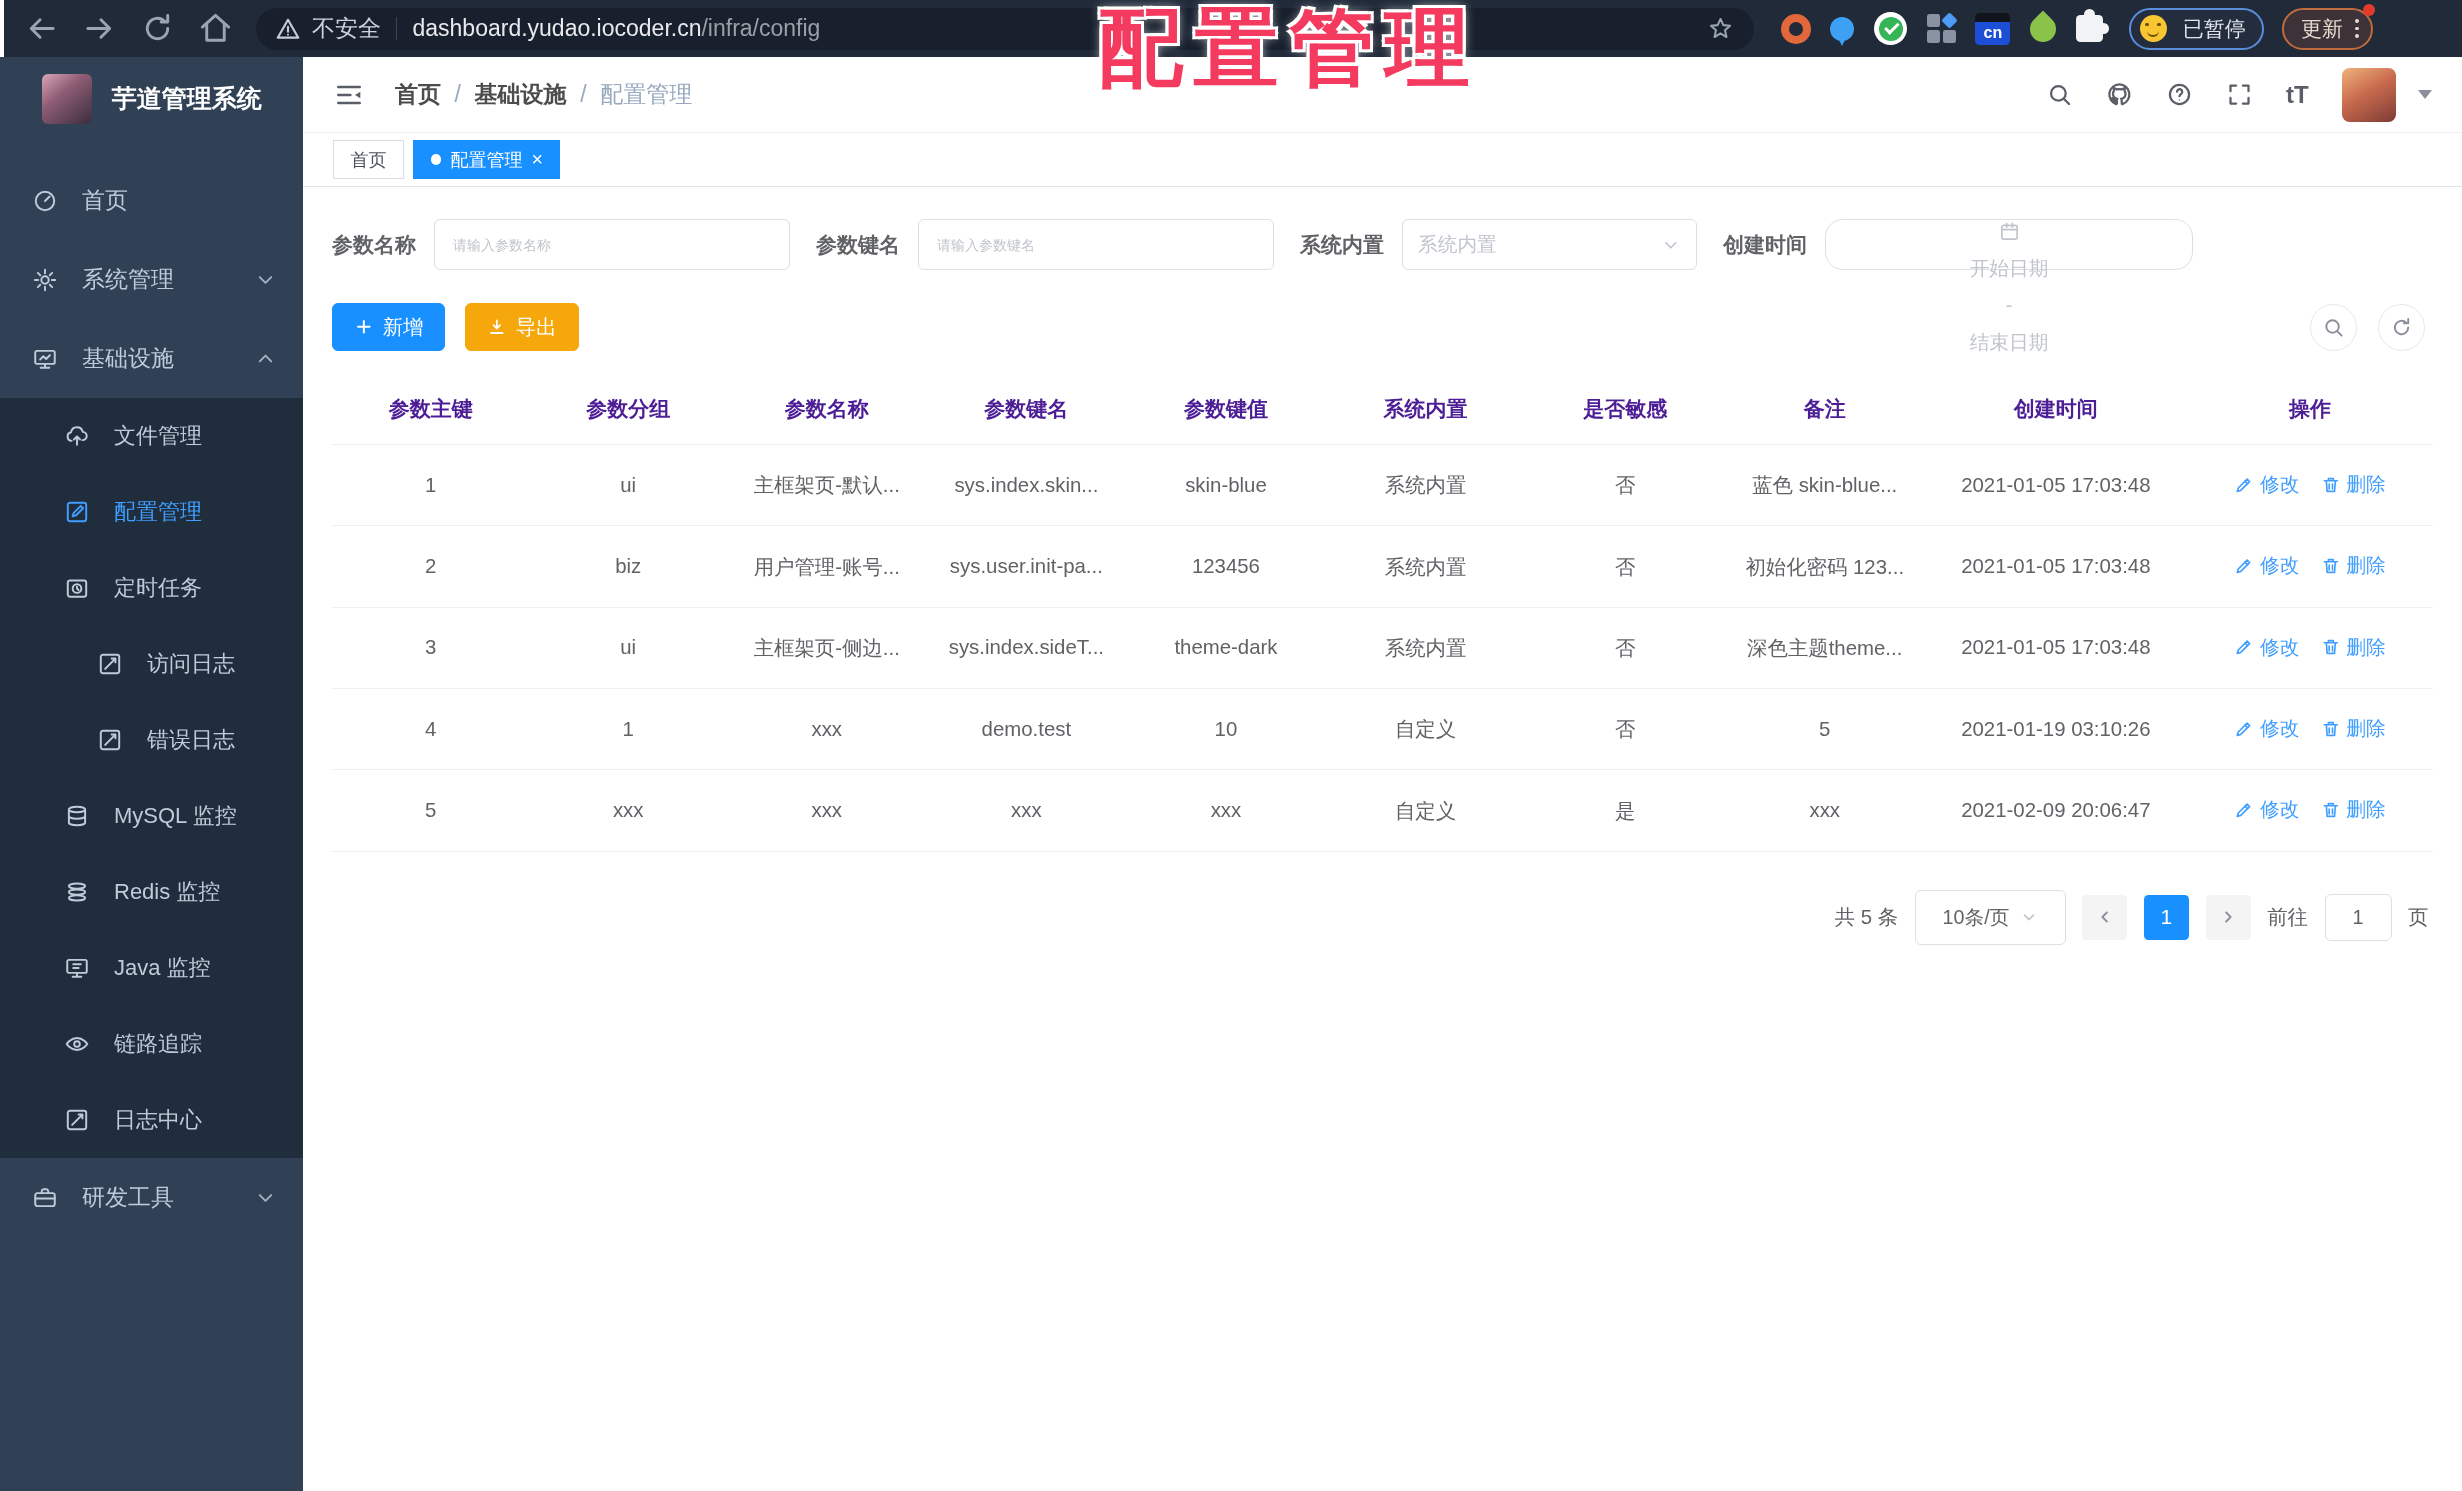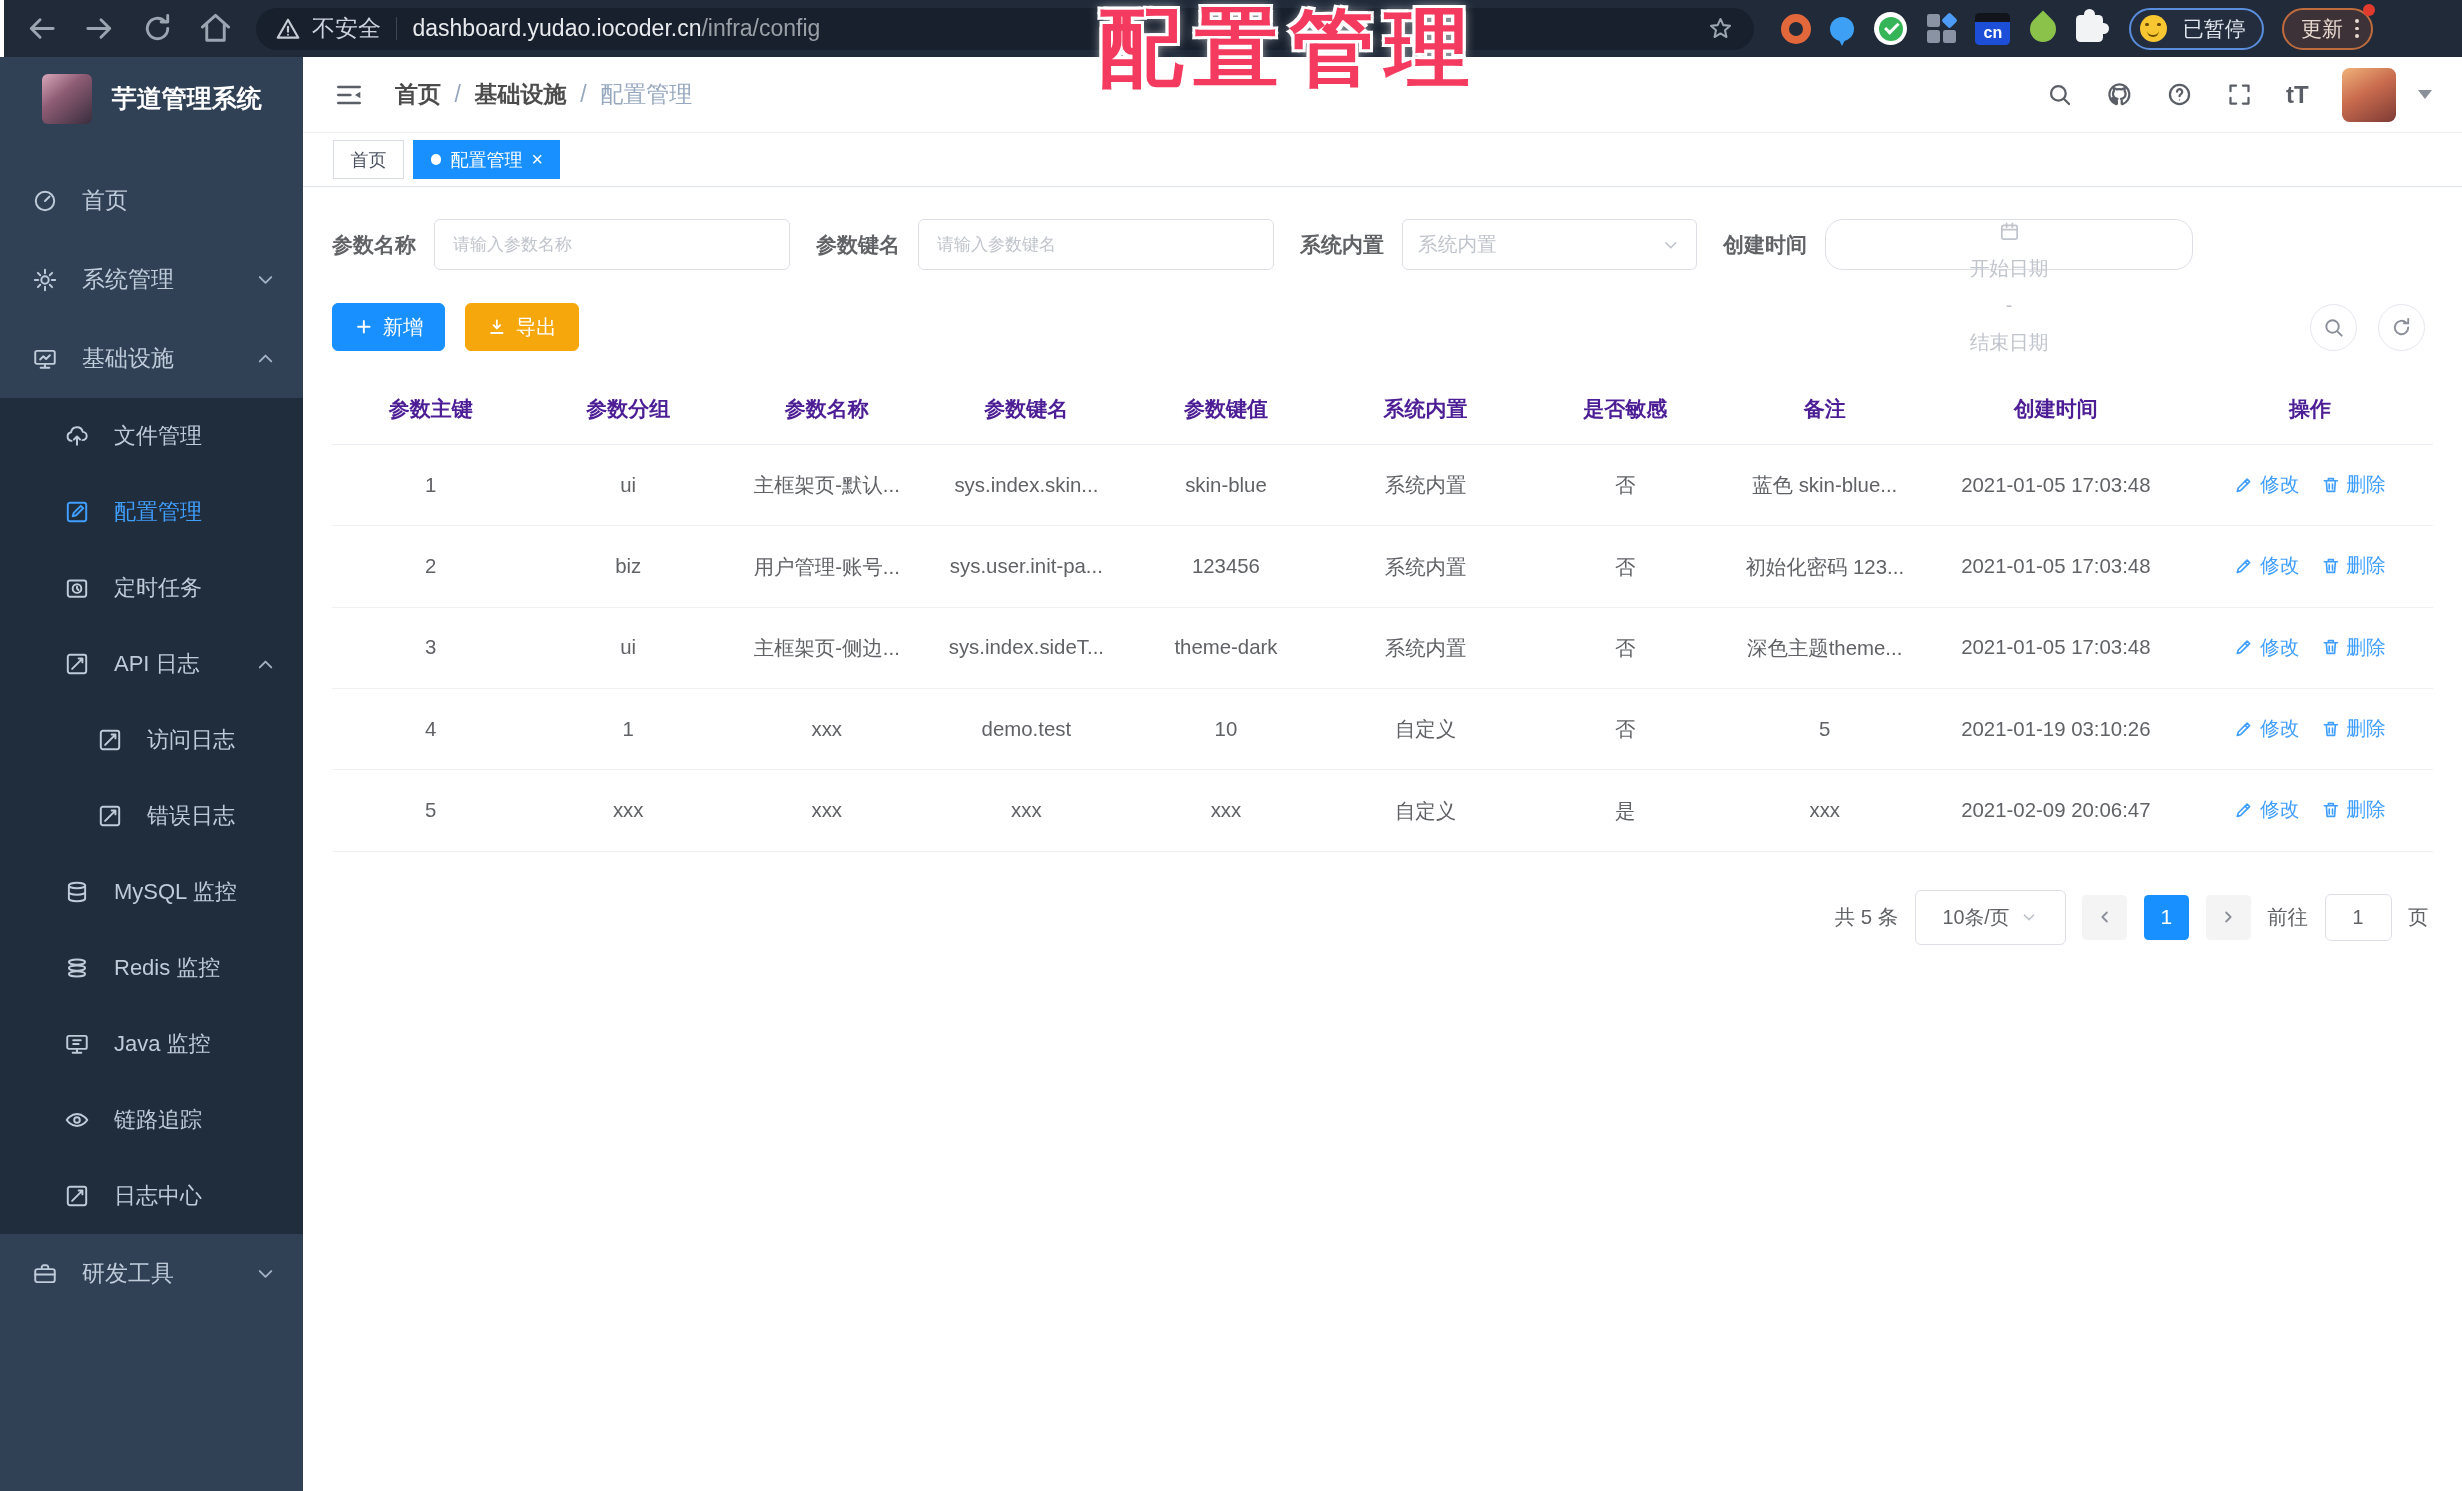--- a/index.html
+++ b/index.html
@@ -101,21 +101,21 @@
     padding-left:30px; gap:9px; }
   .tab { height:39px; display:flex; align-items:center; padding:0 16.6px; font-size:18px;
     border:1.5px solid #d8dce5; background:#fff; color:#495060; gap:9px; }
   .tab.active { background:#1890ff; border-color:#1890ff; color:#fff; }
   .tab .dot { width:10.6px; height:10.6px; border-radius:50%; background:#fff; }
   .tab .close { font-size:19.7px; line-height:1; }
 
   .content { padding:0 29px; }
   .filter-row { margin-top:32px; display:flex; align-items:center; font-size:21px; color:#606266; }
   .f-label { font-weight:700; margin-right:18px; white-space:nowrap; }
-  .inp { height:51px; border:1.5px solid #dcdfe6; border-radius:6px; padding:12px 18px; font-size:17px;
+  .inp { height:51px; border:1.5px solid #dcdfe6; border-radius:6px; padding:12px 18px; font-size:14px;
     color:#606266; outline:none; background:#fff; font-family:inherit; }
   .inp::placeholder { color:#c0c4cc; }
   .w-name { width:356px; margin-right:26px; }
   .w-key { width:356px; margin-right:26px; }
   .selectbox { width:295px; height:51px; border:1.5px solid #dcdfe6; border-radius:6px;
     display:flex; align-items:center; padding:0 15px; color:#c0c4cc; font-size:19.7px; margin-right:26px; }
   .selectbox .sel-chev { margin-left:auto; width:19.7px; height:19.7px; color:#c0c4cc; }
   .drange { width:368px; height:51px; border:1.5px solid #dcdfe6; border-radius:18px;
     display:flex; align-items:center; padding:0 13.6px; color:#c0c4cc; font-size:19.7px; gap:12px;flex-direction:column; }
   .drange .cal { width:23px; height:23px; color:#c0c4cc; flex:none; }
@@ -294,30 +294,20 @@
             </svg></span>
         <span>配置管理</span>
       </div>
       <div class="m-item">
         <span class="m-ic"><svg viewBox="0 0 24 24" fill="none" stroke="currentColor" stroke-width="1.8" stroke-linecap="round" stroke-linejoin="round">
               <rect x="3.5" y="5" width="17" height="15" rx="2"></rect>
               <circle cx="12" cy="12.5" r="4"></circle>
               <path d="M12 10.8v1.7l1.4 1.4"></path>
             </svg></span>
         <span>定时任务</span>
-      </div>
-      <div class="m-item">
-        <span class="m-ic"><svg viewBox="0 0 24 24" fill="none" stroke="currentColor" stroke-width="1.8" stroke-linecap="round" stroke-linejoin="round">
-              <rect x="3.5" y="3.5" width="17" height="17" rx="2"></rect>
-              <path d="M7.5 16.5l9-9M13.5 7h3.5v3.5"></path>
-            </svg></span>
-        <span>API 日志</span>
-        <span class="chev"><svg viewBox="0 0 24 24" fill="none" stroke="currentColor" stroke-width="2" stroke-linecap="round" stroke-linejoin="round">
-              <polyline points="6,15 12,9 18,15"></polyline>
-            </svg></span>
       </div>
       <div class="m-item lvl3">
         <span class="m-ic"><svg viewBox="0 0 24 24" fill="none" stroke="currentColor" stroke-width="1.8" stroke-linecap="round" stroke-linejoin="round">
               <rect x="3.5" y="3.5" width="17" height="17" rx="2"></rect>
               <path d="M7.5 16.5l9-9M13.5 7h3.5v3.5"></path>
             </svg></span>
         <span>访问日志</span>
       </div>
       <div class="m-item lvl3">
         <span class="m-ic"><svg viewBox="0 0 24 24" fill="none" stroke="currentColor" stroke-width="1.8" stroke-linecap="round" stroke-linejoin="round">

